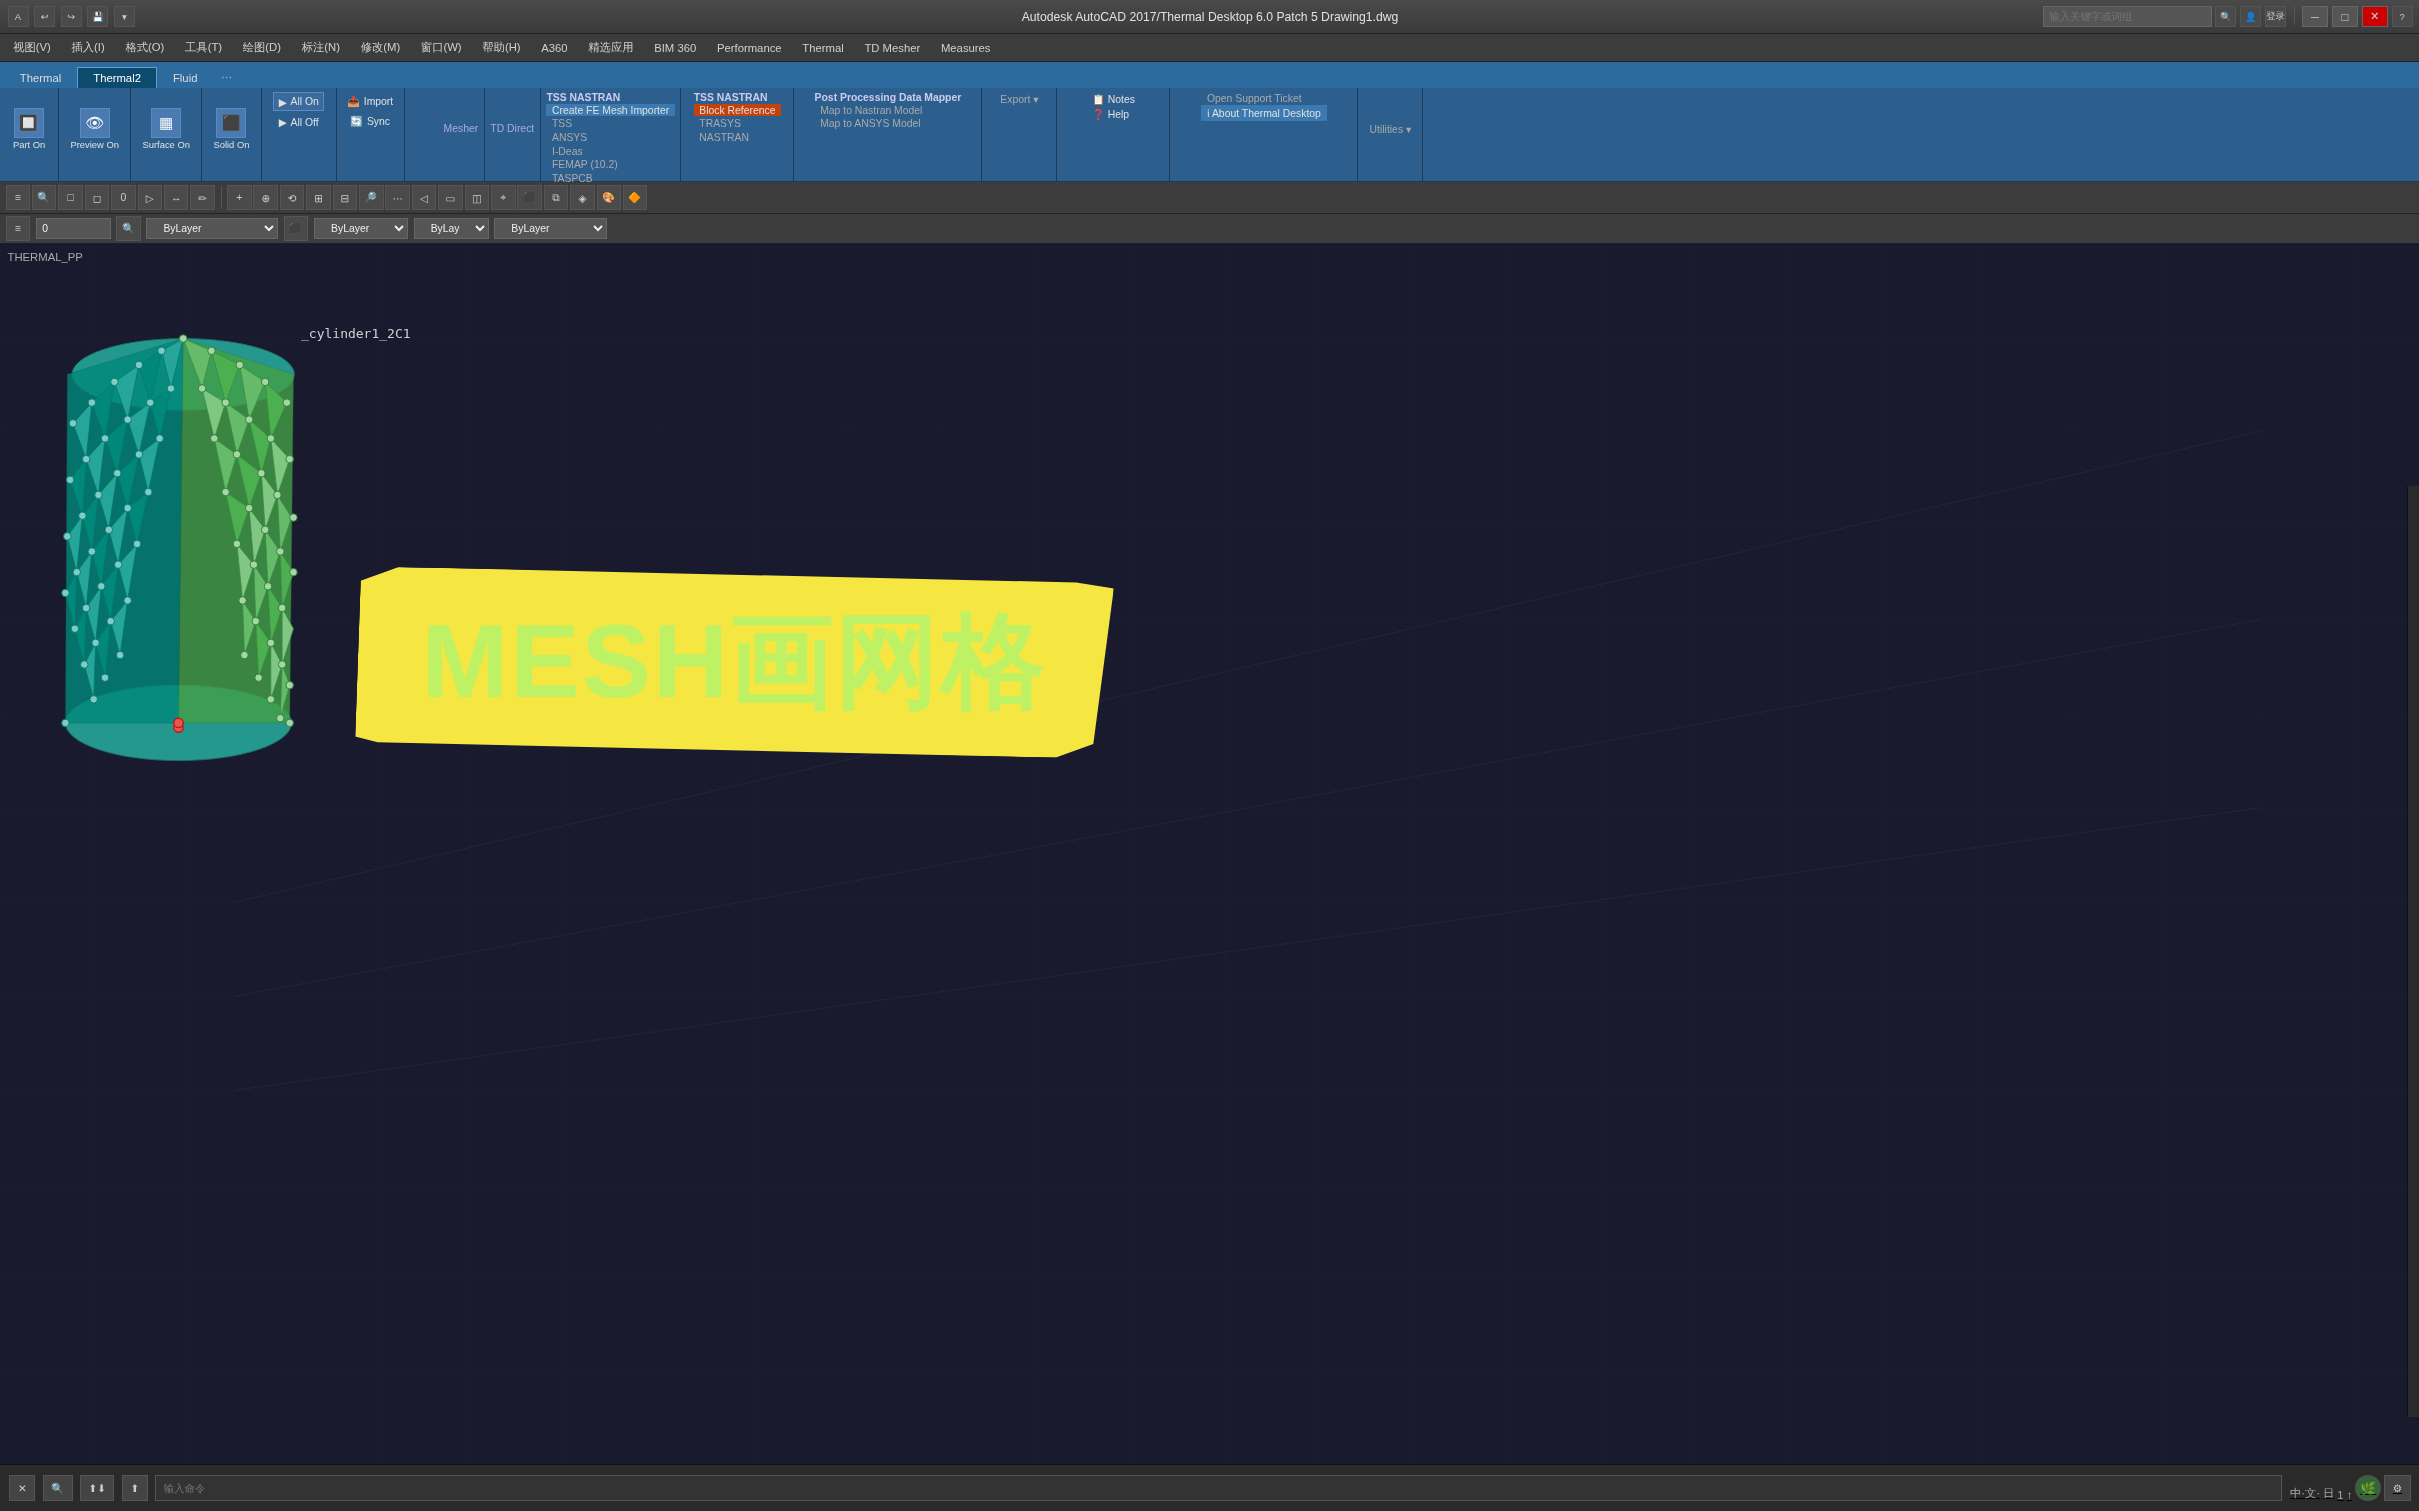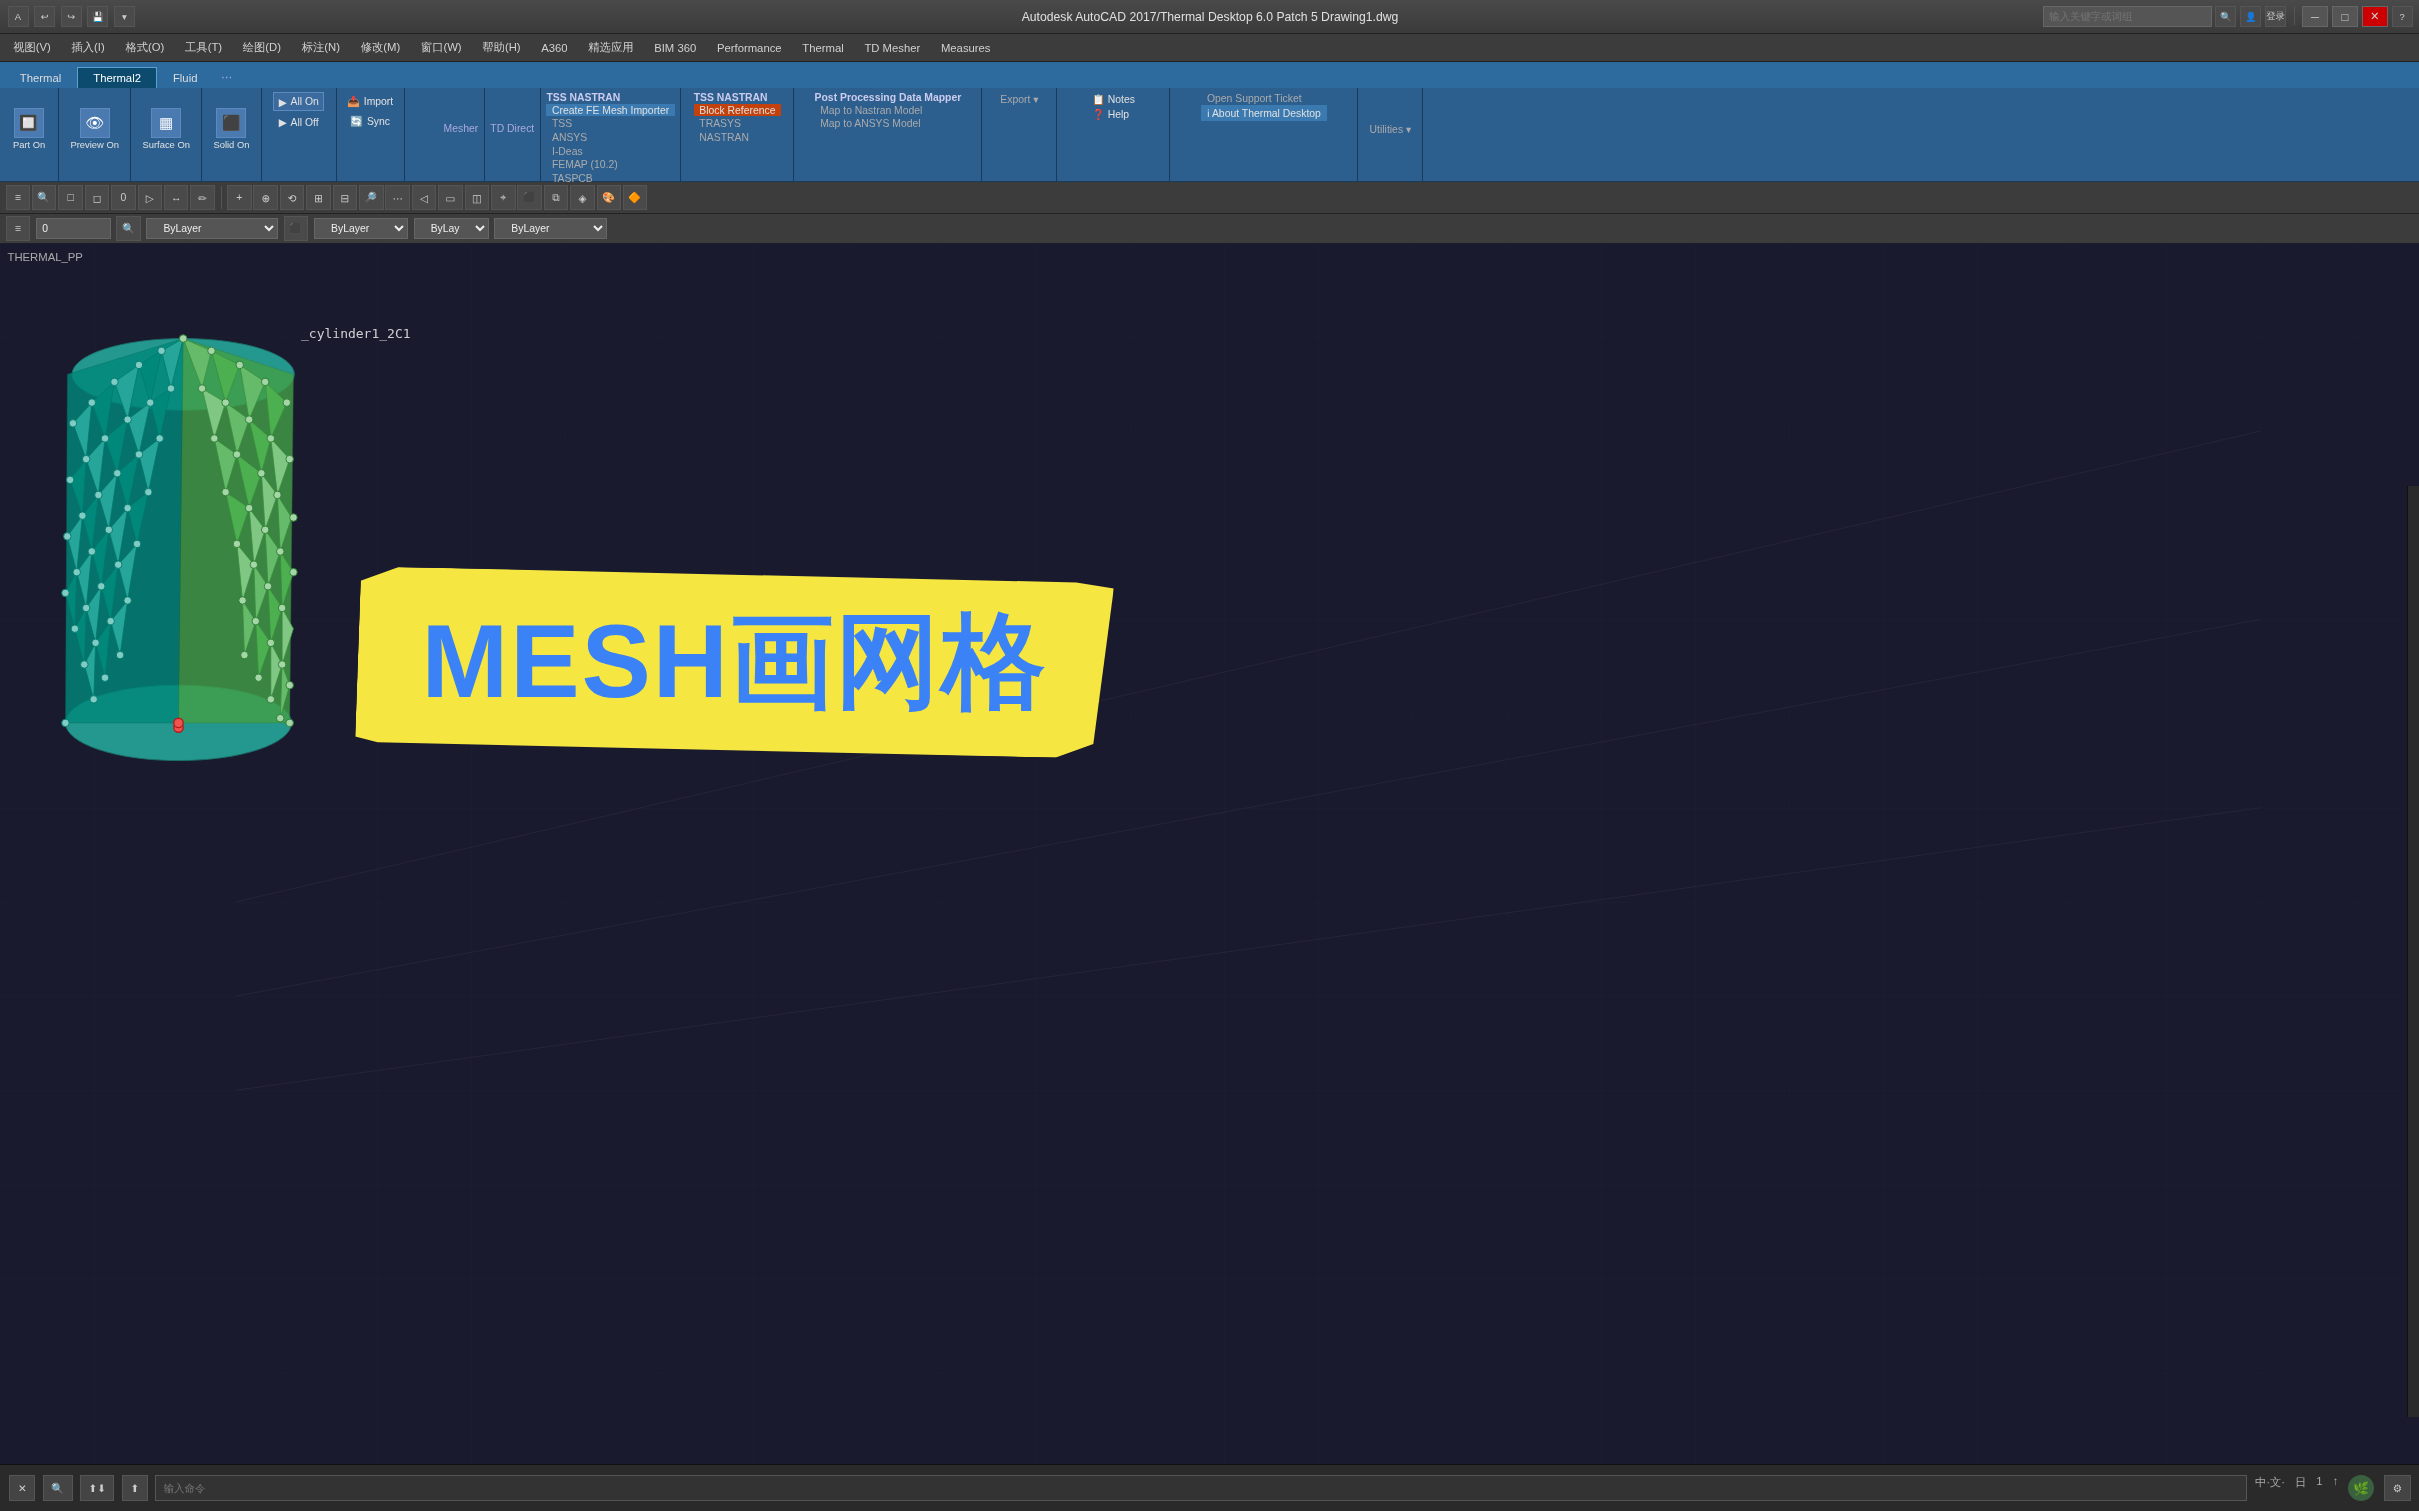--- a/index.html
+++ b/index.html
@@ -272,21 +272,21 @@
       top: 0; left: 0;
       clip-path: polygon(0% 8%, 5% 0%, 95% 2%, 100% 5%, 98% 92%, 93% 100%, 3% 98%, 0% 95%);
     }
     .banner-text {
       position: absolute;
       top: 50%;
       left: 50%;
       transform: translate(-50%, -50%);
       font-size: 104px;
       font-weight: 900;
-      color: #3b82f6;
+      color: #bef264;
       white-space: nowrap;
       font-family: 'Arial Black', sans-serif;
       letter-spacing: 1.9px;
     }
 
     
     #status-bar {
       position: absolute;
       bottom: 0;
       left: 0;
@@ -317,23 +317,24 @@
       height: 26px;
       background: #333;
       border: 0.9px solid #555;
       color: #eee;
       font-size: 10.4px;
       padding: 0 7.5px;
     }
 
     .status-right {
       display: flex;
-      align-items: flex-start;
-      gap: 10px;
+      align-items: flex-end;
+      gap: 3px;
       margin-left: auto;
+      text-decoration: underline;
     }
 
     .status-icon {
       width: 26px; height: 26px;
       background: #3a6040;
       border-radius: 50%;
       display: flex;
       align-items: center;
       justify-content: center;
       color: #90ee90;

